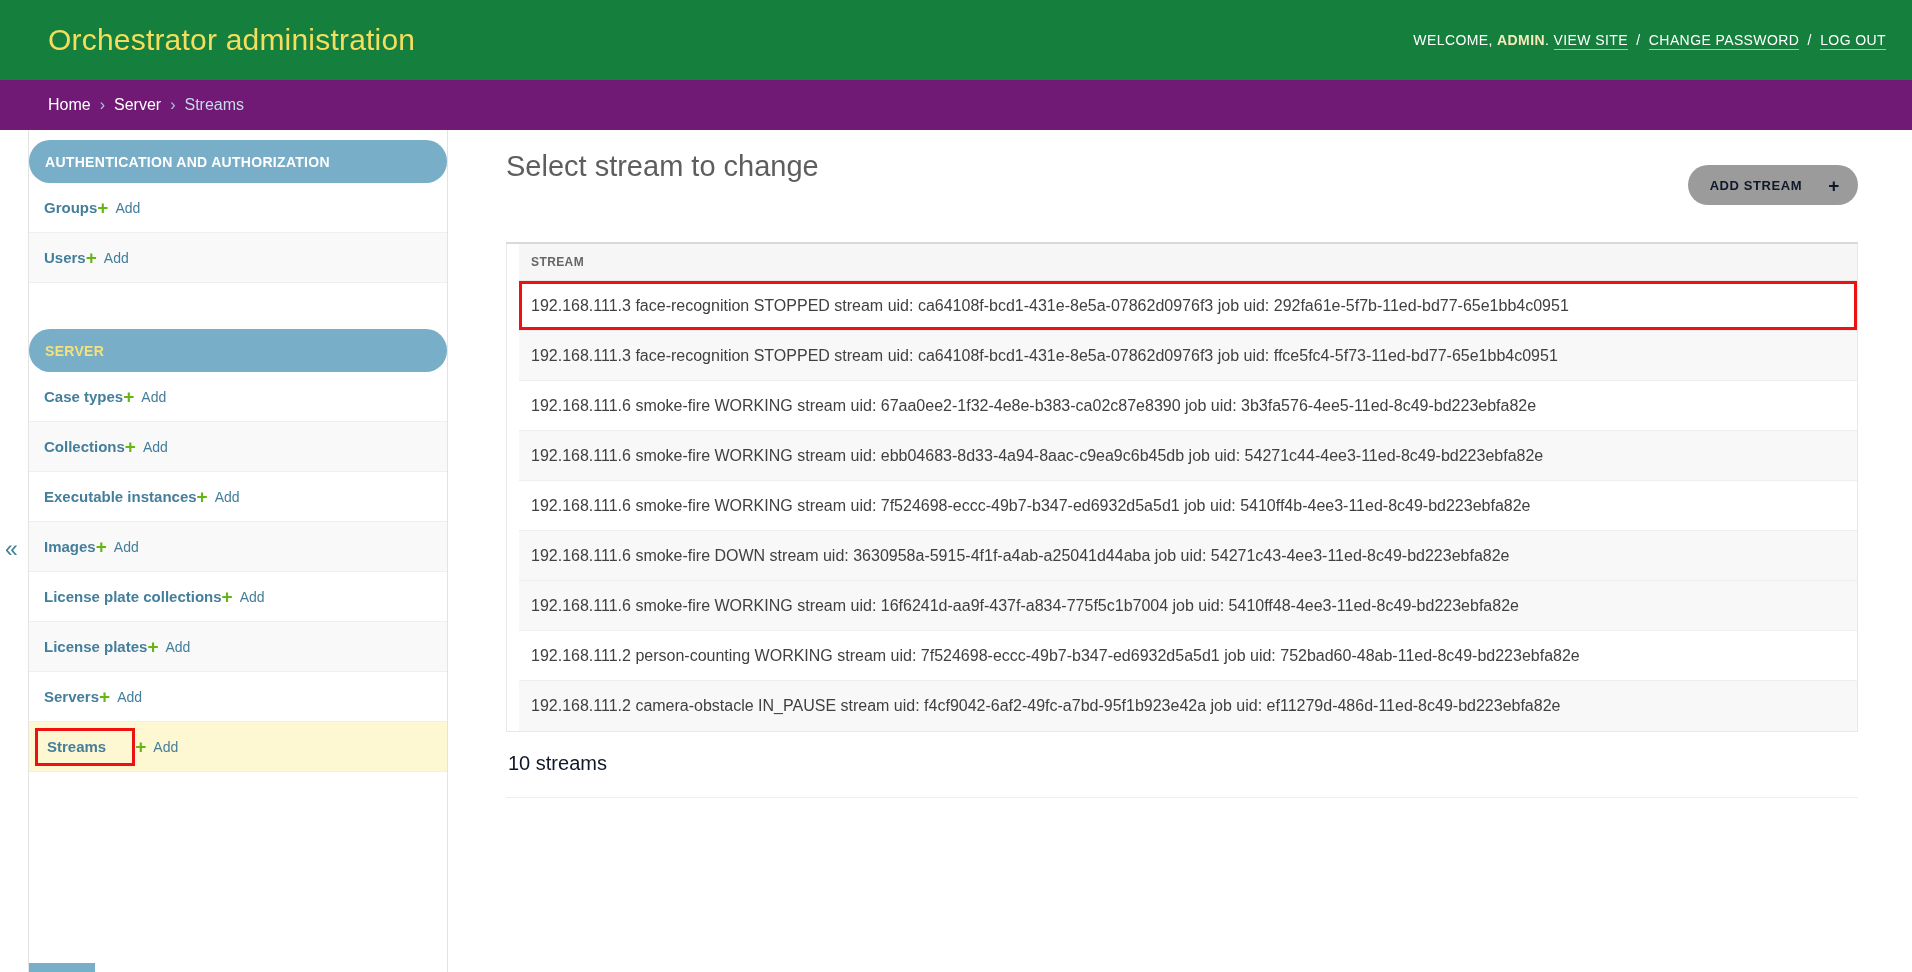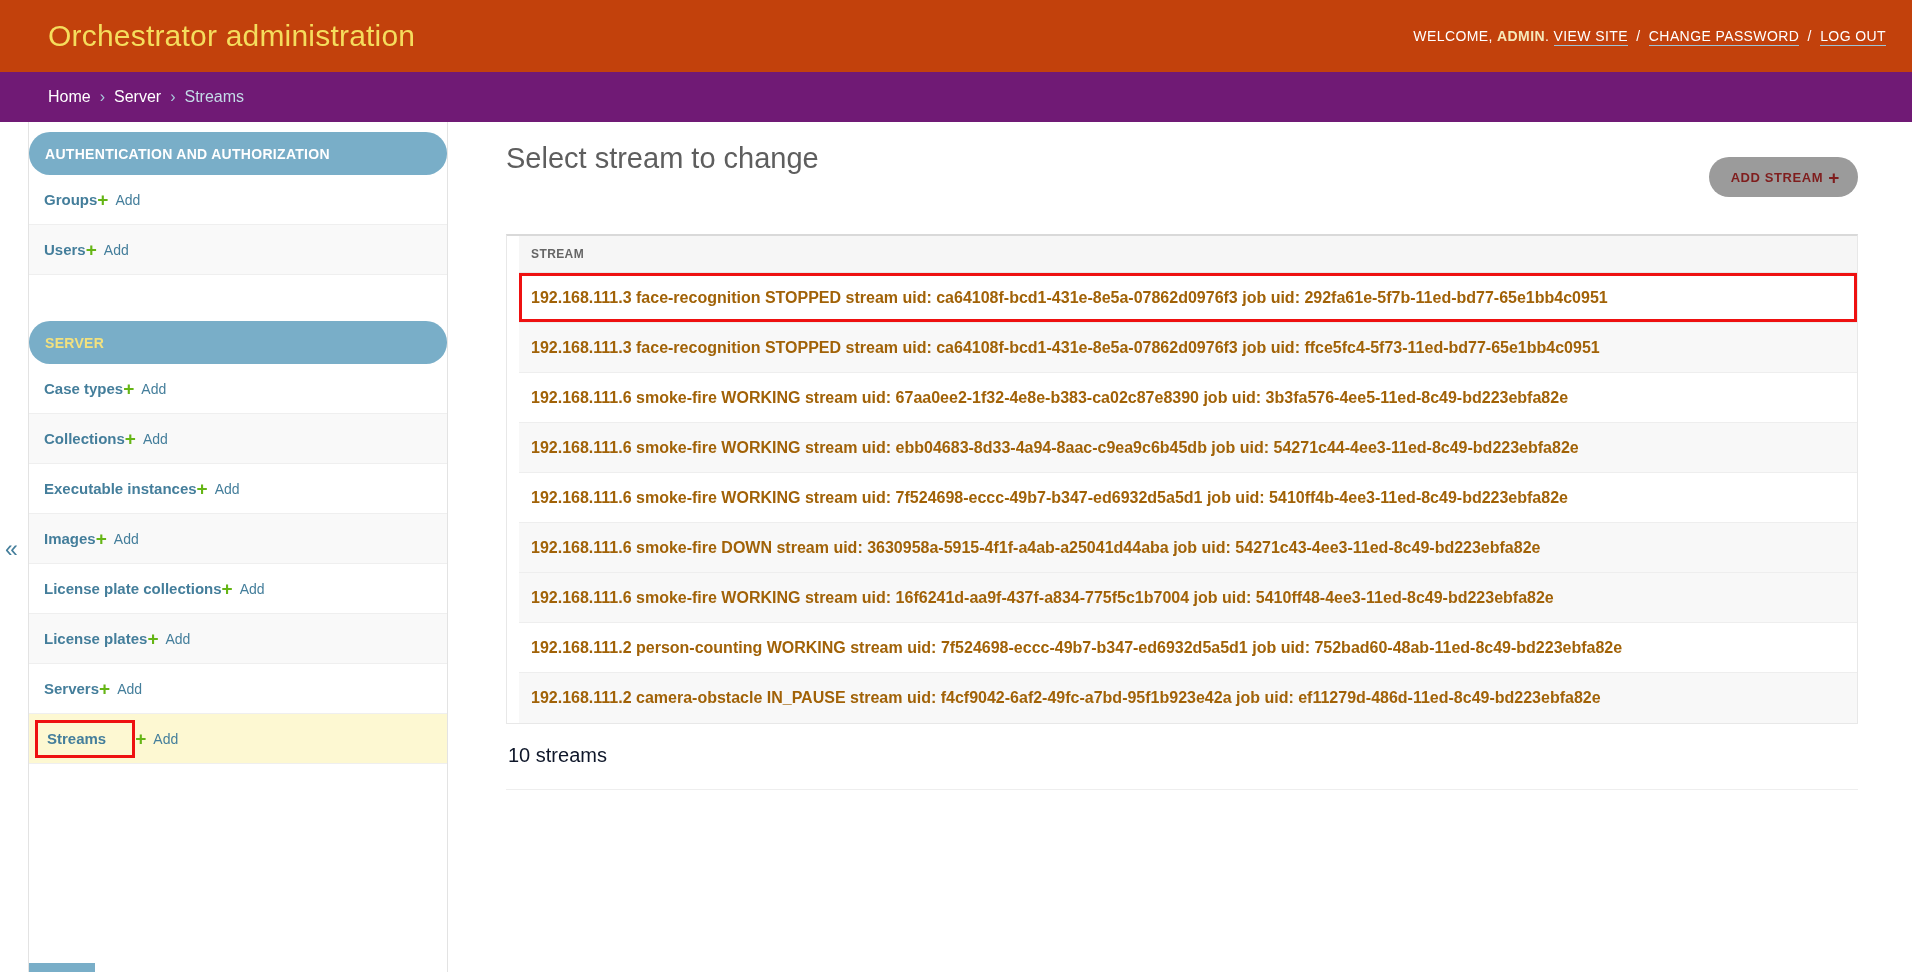--- a/index.html
+++ b/index.html
@@ -6,21 +6,21 @@
   html,body { margin:0; padding:0; }
   body {
     width:1912px; height:972px; position:relative; overflow:hidden;
     background:#fff; font-family:"Liberation Sans", sans-serif;
     -webkit-font-smoothing:antialiased;
   }
   a { text-decoration:none; cursor:pointer; }
 
   
   .top-header {
-    height:72px; background:#c2410c; display:flex;
+    height:80px; background:#15803d; display:flex;
     align-items:center; justify-content:space-between;
     padding:0 26px 0 48px;
   }
   .site-title { color:#f5dd5d; font-size:30px; font-weight:400; letter-spacing:.2px; }
   .user-tools { color:#fff; font-size:14px; letter-spacing:.4px; white-space:nowrap;text-align:center; }
   .user-tools .username { font-weight:bold; color:#f6e9ba; }
   .user-tools a { color:#fff; border-bottom:1px solid #9fc3d4; padding-bottom:1px; }
   .user-tools .sep { padding:0 4px; }
 
   
@@ -66,43 +66,43 @@
   }
   .bottom-strip {
     position:absolute; left:29px; bottom:0; width:66px; height:9px; background:#79aec8;
   }
 
   
   .main { flex:1; padding:0 54px 0 58px; position:relative; }
   .page-title { font-size:29px; color:#5e5e5e; font-weight:400; margin:16px 0 0 0; line-height:40px; }
   .add-btn {
     position:absolute; top:35px; right:54px; height:40px; border:none; cursor:pointer;
-    background:#9b9b9b; border-radius:20px; color:#7f1d1d; font-weight:bold; font-size:13px;
-    letter-spacing:.6px; padding:0 18px 0 22px; display:flex; align-items:center; gap:5px;
+    background:#9b9b9b; border-radius:20px; color:#0f172a; font-weight:bold; font-size:13px;
+    letter-spacing:.6px; padding:0 18px 0 22px; display:flex; align-items:center; gap:26px;
     font-family:inherit;
   }
   .add-btn .btn-plus { font-size:19px; font-weight:bold; line-height:1; }
 
   .result-table { margin-top:56px; border:1px solid #e8e8e8; border-top:2px solid #d9d9d9;padding-left:12px; }
   .t-head {
     height:37px; display:flex; align-items:center; padding:0 12px;
     background:#f6f6f6; border-bottom:1px solid #e8e8e8;
   }
   .t-head a { font-size:12px; font-weight:bold; color:#666; letter-spacing:.4px; }
   .trow {
     height:50px; display:flex; align-items:center; padding:0 12px;
     border-bottom:1px solid #eee; background:#fff; position:relative;
   }
   .trow:last-child { border-bottom:none; }
   .trow.alt { background:#f8f8f8; }
   .trow.row-highlight::after {
     content:""; position:absolute; left:0; top:0; right:0; bottom:0;
     border:3px solid #ee1111; pointer-events:none;
   }
-  .stream-link { color:#a16207; font-weight:bold; font-size:16px; white-space:nowrap; }
+  .stream-link { color:#404040; font-weight:normal; font-size:16px; white-space:nowrap; }
 
   .paginator { padding:20px 2px 22px 2px; font-size:20px; color:#0f172a; border-bottom:1px solid #eee; }
 </style>
 </head>
 <body>
 
 <div class="top-header">
   <a class="site-title">Orchestrator administration</a>
   <div class="user-tools">
     <span>WELCOME,</span>

